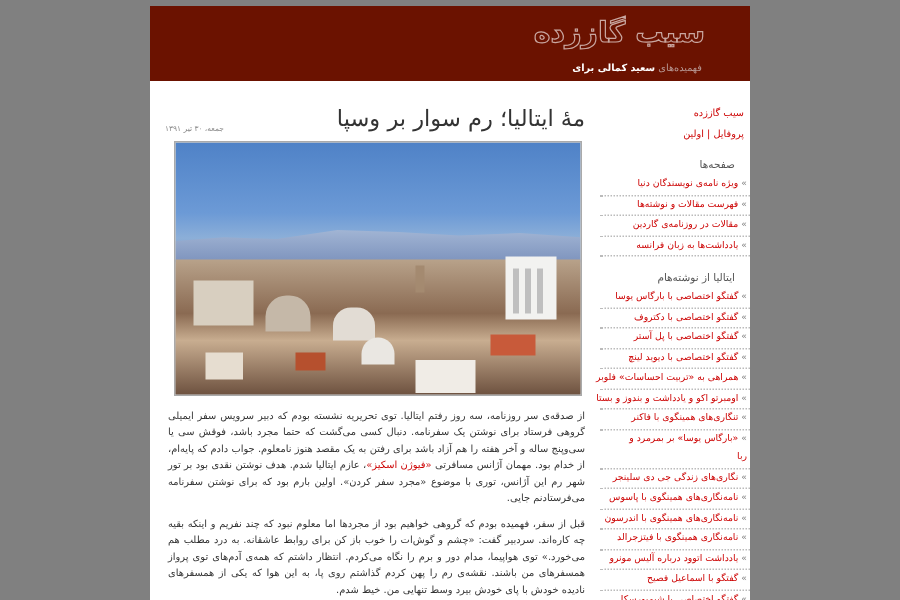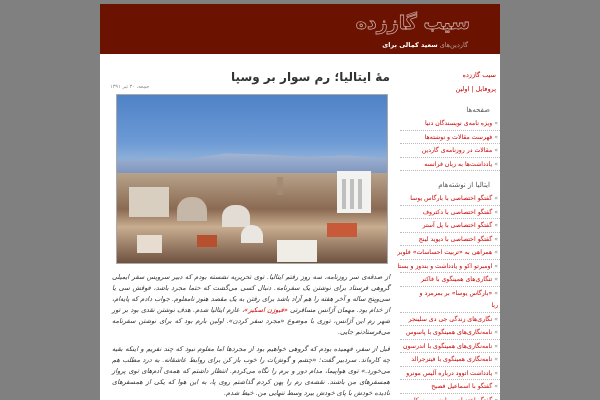--- a/index.html
+++ b/index.html
@@ -26,37 +26,37 @@
     position:absolute; right:32px; top:37px;
     font-size:6.5px; color:#b99a95; white-space:nowrap;
   }
   #blog-desc b { color:#ffffff; }
   #main {
     position:absolute; left:10px; top:62px; width:280px; height:340px;
     direction:rtl; text-align:right;
   }
   #post-title {
     position:absolute; right:0; top:4px; width:280px;
-    font-size:12px; color:#333; letter-spacing:1.2px; white-space:nowrap;font-weight:bold;
+    font-size:15px; color:#333; letter-spacing:1.2px; white-space:nowrap;
   }
   #post-date {
     position:absolute; left:0; top:17px;
     font-size:5px; color:#888; white-space:nowrap; direction:rtl;
   }
   #post-image {
     position:absolute; left:6px; top:28px; width:270px; height:168px;
     border:1px solid #aaa; overflow:hidden;
     background:linear-gradient(to bottom,#4f82c7 0%,#6c9ad6 28%,#8cafd8 38%,#7c97c1 46%,#a38e7a 50%,#8c7460 60%,#b39a80 72%,#7b5e48 85%,#5c4638 100%);
   }
   .bld { position:absolute; }
   #post-body {
     position:absolute; right:0; top:206px; width:278px;
     font-size:6.6px; line-height:11px; color:#333; text-align:justify;
   }
-  #post-body p { margin:0 0 6px 0;font-style:italic; }
+  #post-body p { margin:0 0 6px 0; }
   #post-body .lnk { color:#cc0000; }
   #sidebar {
     position:absolute; left:300px; top:62px; width:100px; height:340px;
     direction:rtl; text-align:right;
   }
   .side-top { font-size:6.5px; color:#cc0000; margin-right:4px; }
   .side-h { font-size:7px; color:#555; margin:12px 10px 3px 0; white-space:nowrap; }
   .side-list { list-style:none; margin:0; padding:0; }
   .side-list li {
     font-size:6.2px; color:#cc0000; white-space:nowrap;
@@ -66,21 +66,21 @@
   .side-list li .bullet { color:#888; margin-left:2px; }
 </style>
 </head>
 <body>
 
 <div id="page">
 
   <div id="header">
     <div id="blog-title">سیب گاززده</div>
     <div id="blog-desc">
-      <span>گاردین‌های</span>
+      <span>فهمیده‌های</span>
       <b>سعید کمالی برای</b>
     </div>
   </div>
 
   <div id="main">
     <div id="post-title">مهٔ ایتالیا؛ رم سوار بر وسپا</div>
     <div id="post-date">جمعه، ۳۰ تیر ۱۳۹۱</div>
 
     <div id="post-image">
 

